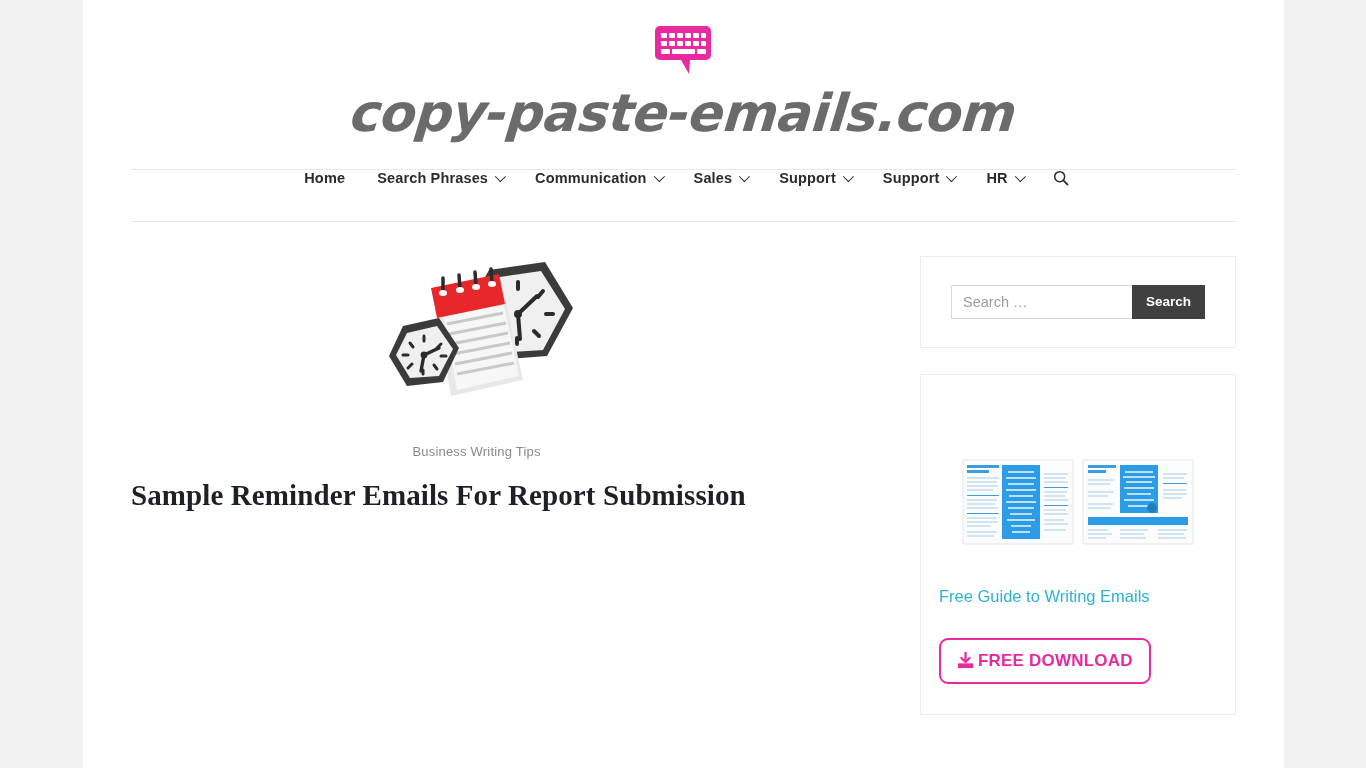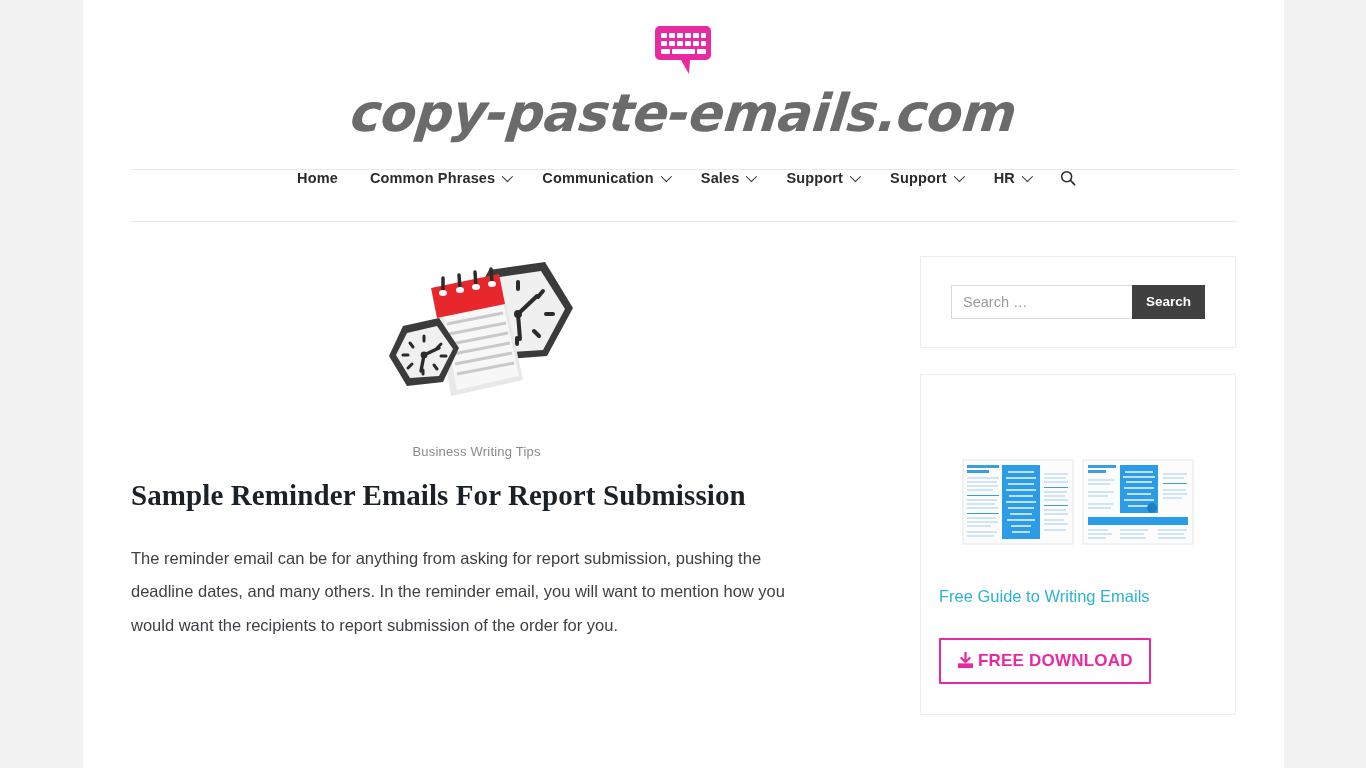--- a/index.html
+++ b/index.html
@@ -152,21 +152,21 @@
     font-size: 16.5px;
     text-decoration: none;
     cursor: pointer;
   }
   .dl-btn {
     display: inline-flex;
     align-items: center;
     gap: 4px;
     margin-top: 32px;
     border: 2px solid #e8299f;
-    border-radius: 1px;
+    border-radius: 9px;
     color: #e8299f;
     background: #fff;
     font-size: 17px;
     font-weight: bold;
     letter-spacing: .2px;
     padding: 11px 16px;
     cursor: pointer;
     font-family: "Liberation Sans", sans-serif;
     text-decoration: none;
   }
@@ -201,21 +201,21 @@
       <div class="logo-text">copy-paste-emails.com</div>
     </a>
   </div>
 
   <div class="navwrap">
     <nav class="nav">
       <a class="nav-item" href="#">
         <span>Home</span>
       </a>
       <a class="nav-item" href="#">
-        <span>Common Phrases</span>
+        <span>Search Phrases</span>
         <i class="caret"></i>
       </a>
       <a class="nav-item" href="#">
         <span>Communication</span>
         <i class="caret"></i>
       </a>
       <a class="nav-item" href="#">
         <span>Sales</span>
         <i class="caret"></i>
       </a>
@@ -301,21 +301,20 @@
         </g>
         <line x1="47" y1="99" x2="62" y2="92" stroke="#2b2b2b" stroke-width="3.4" stroke-linecap="round"></line>
         <line x1="47" y1="99" x2="44" y2="115" stroke="#2b2b2b" stroke-width="3.4" stroke-linecap="round"></line>
         <circle cx="47" cy="99" r="3.4" fill="#2b2b2b"></circle>
       </svg>
 
       <a class="cat" href="#">Business Writing Tips</a>
 
       <h1 class="title">Sample Reminder Emails For Report Submission</h1>
 
-      <p class="para">The reminder email can be for anything from asking for report submission, pushing the deadline dates, and many others. In the reminder email, you will want to mention how you would want the recipients to report submission of the order for you.</p>
     </main>
 
     <aside class="sidebar">
 
       <div class="widget">
         <form class="searchform">
           <input class="search-input" type="text" placeholder="Search …" style="">
           <button class="search-submit" type="submit">Search</button>
         </form>
       </div>

